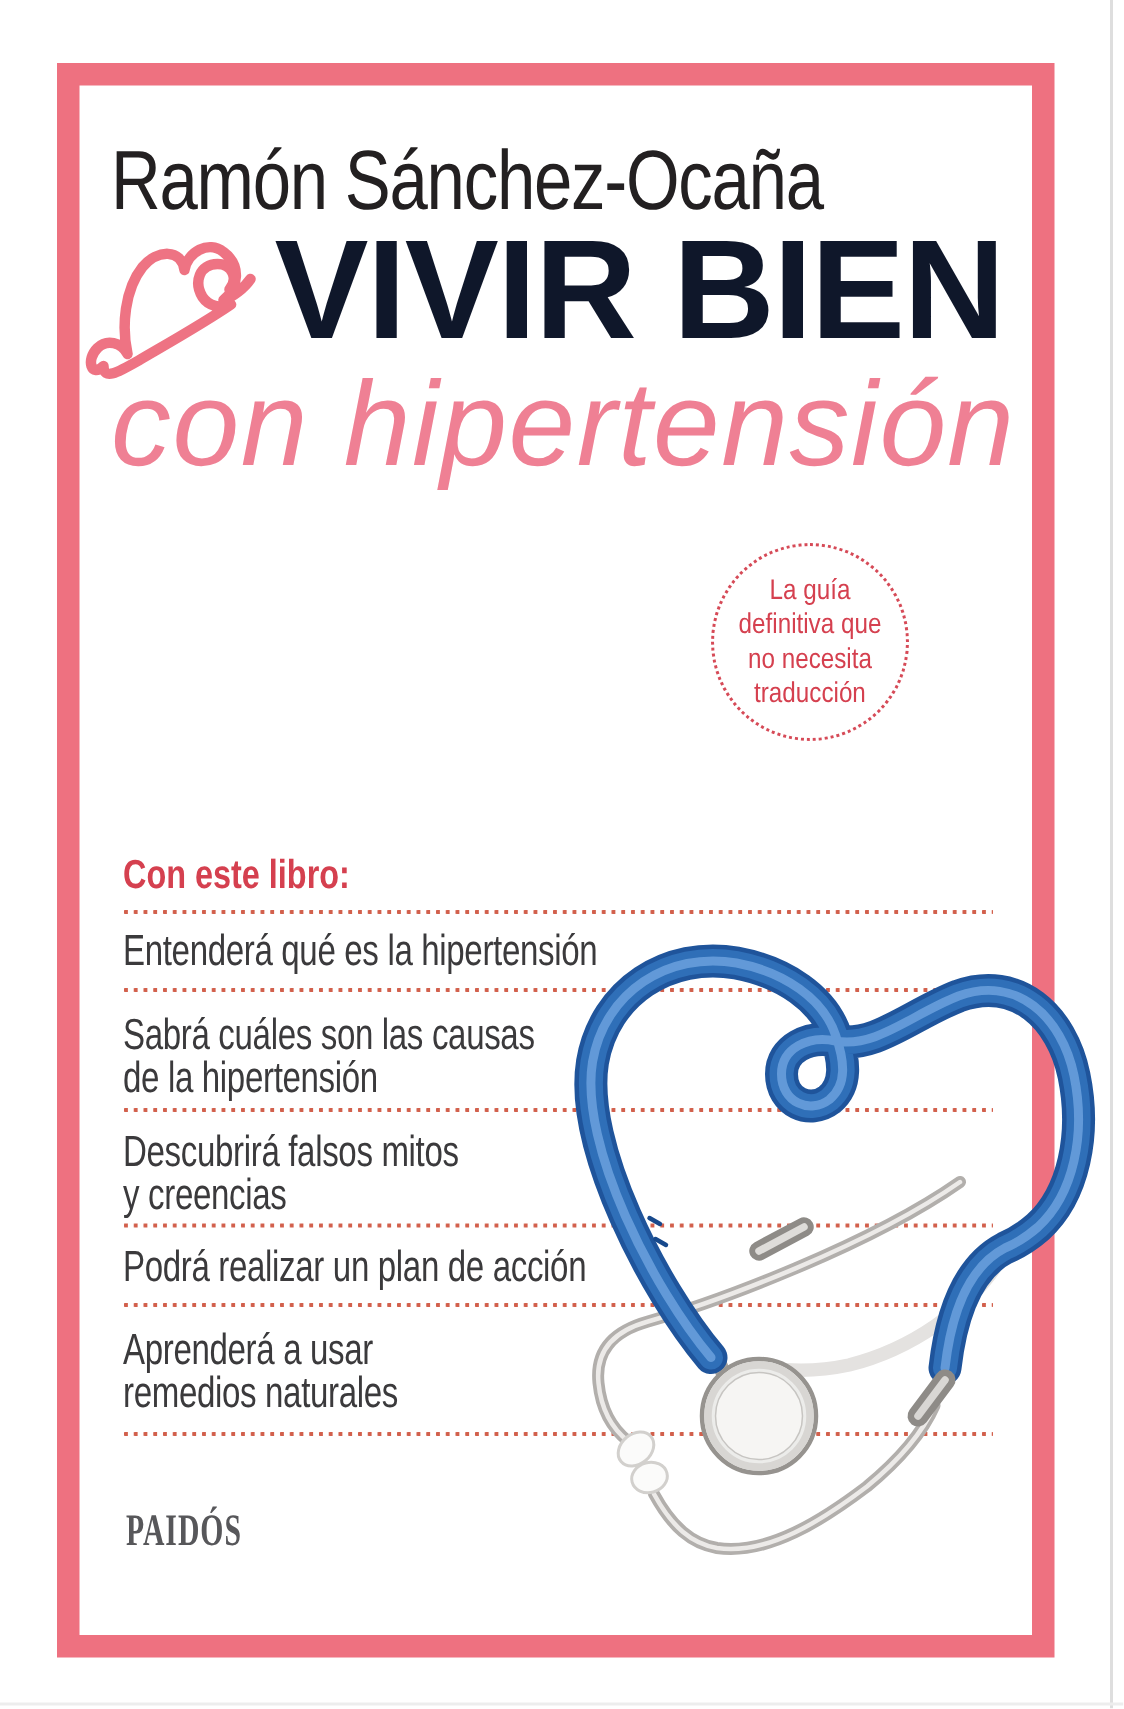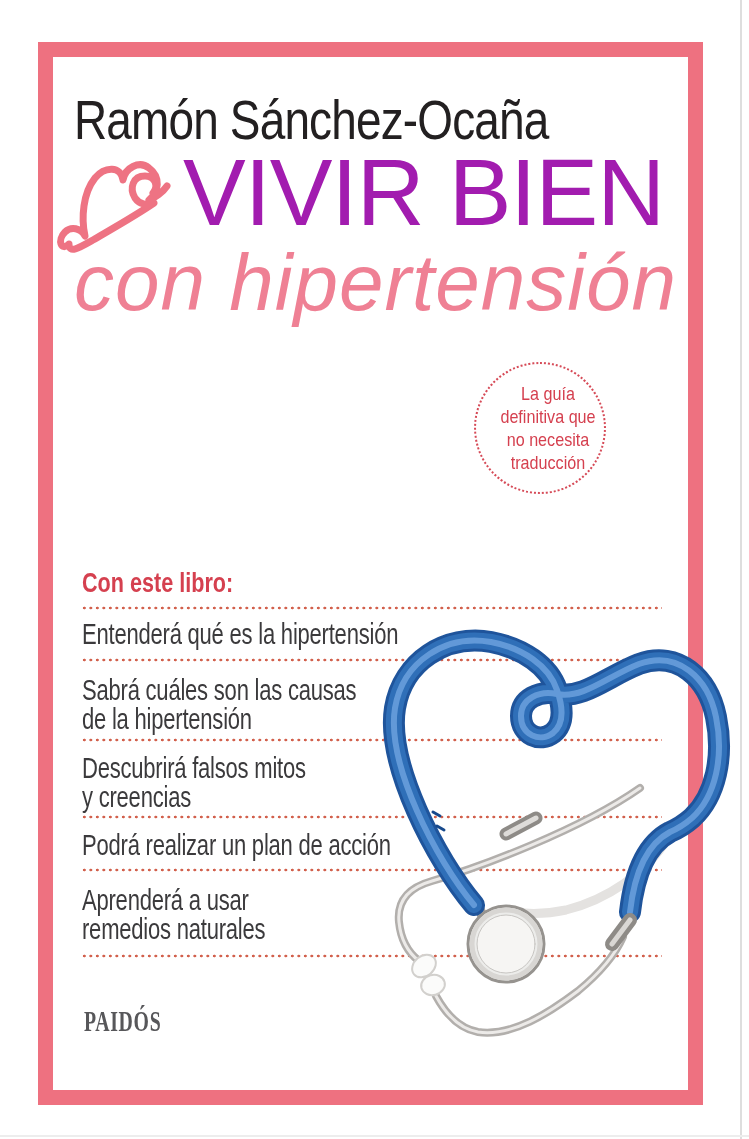--- a/index.html
+++ b/index.html
@@ -7,29 +7,29 @@
        font-family:"Liberation Sans", sans-serif;overflow:hidden;}
   .abs{position:absolute;}
   
   .frame{left:38px;top:42px;width:665px;height:1063px;border:15px solid #ee7180;
          box-sizing:border-box;background:transparent;}
   .scan-edge-r{left:740px;top:0;width:2px;height:1139px;background:#dedede;}
   .scan-edge-b{left:0;top:1135px;width:749px;height:2px;background:#ededed;}
 
   .author{left:74px;top:92px;font-size:56px;line-height:1;color:#232021;
           letter-spacing:-1px;transform:scaleX(0.82);transform-origin:0 0;white-space:nowrap;}
-  .title{left:183px;top:146px;font-size:94px;font-weight:normal;line-height:1;
-         color:#a21caf;letter-spacing:-1px;white-space:nowrap;}
+  .title{left:183px;top:146px;font-size:94px;font-weight:bold;line-height:1;
+         color:#0f172a;letter-spacing:-1px;white-space:nowrap;}
   .subtitle{left:74px;top:243px;font-size:80px;line-height:1;color:#ef8094;
             letter-spacing:1px;white-space:nowrap;font-style:italic;}
 
   .doodle{left:55px;top:148px;width:140px;height:122px;}
 
   .badge{left:474px;top:362px;width:132px;height:132px;border:2px dotted #d64a57;
-         border-radius:50%;display:flex;align-items:center;justify-content:flex-end;
+         border-radius:50%;display:flex;align-items:center;justify-content:center;
          box-sizing:border-box;}
   .badge-inner{font-size:19px;line-height:1.22;color:#d5404f;text-align:center;
                transform:scaleX(0.85);white-space:nowrap;}
   .badge-inner span{display:block;}
 
   .heading{left:82px;top:568px;font-size:27px;font-weight:bold;color:#d5404f;
            transform:scaleX(0.8);transform-origin:0 0;white-space:nowrap;}
 
   .sep{left:82px;width:580px;height:4px;
        background-image:radial-gradient(circle 1.5px at 2px 2px,#d2604c 1.4px,rgba(0,0,0,0) 1.6px);

